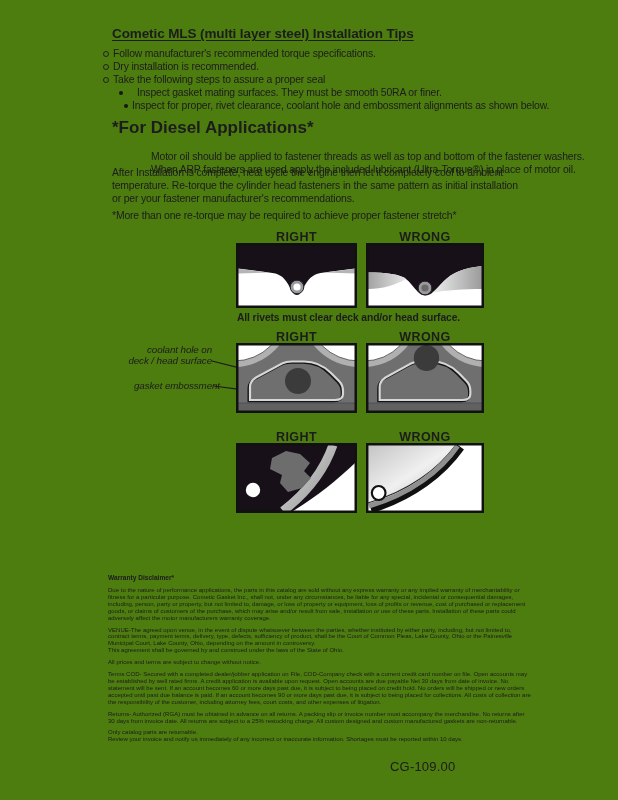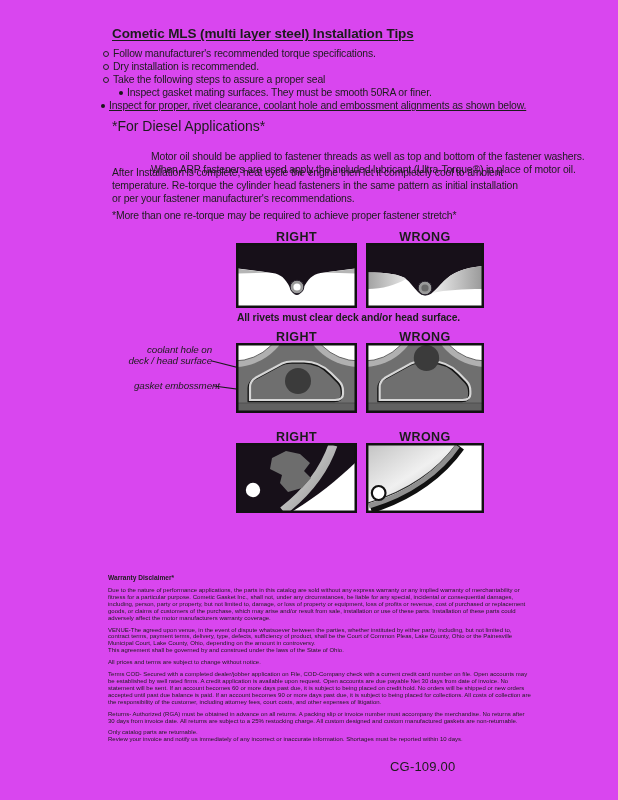--- a/index.html
+++ b/index.html
@@ -1,26 +1,26 @@
 <!DOCTYPE html>
 <html><head>
 <meta charset="utf-8">
 <style>
   html,body{margin:0;padding:0;background:#e9e9e9;}
   .page{
-    position:relative;width:618px;height:800px;background:#d946ef;
+    position:relative;width:618px;height:800px;background:#4d7c0f;
     font-family:"Liberation Sans",sans-serif;color:#1c1c1c;overflow:hidden;
     margin:0 auto;
   }
   .abs{position:absolute;}
   .title{
     font-size:13.5px;font-weight:bold;text-decoration:underline;
     text-underline-offset:2px;letter-spacing:-0.1px;white-space:nowrap;
   }
-  .h2{font-size:14px;font-weight:normal;white-space:nowrap;}
+  .h2{font-size:17px;font-weight:bold;white-space:nowrap;}
   .body-par{font-size:10.4px;line-height:13.2px;letter-spacing:-0.15px;white-space:pre-line;}
   .bullet-row{display:flex;align-items:flex-start;white-space:nowrap;font-size:10.4px;letter-spacing:-0.15px;}
   .ring{width:4px;height:4px;border:1px solid #222;border-radius:50%;margin:3px 4px 0 0;flex:0 0 auto;}
   .dot{width:4px;height:4px;background:#161616;border-radius:50%;margin:3.5px 4px 0 0;flex:0 0 auto;}
   .fig-label{font-size:12.5px;font-weight:600;letter-spacing:0.4px;text-align:center;white-space:nowrap;}
   .fig-caption{font-size:10.3px;font-weight:bold;letter-spacing:-0.1px;white-space:pre-line;line-height:11.5px;}
   .anno{font-size:9.8px;letter-spacing:-0.1px;text-align:right;white-space:nowrap;}
   .fineprint-head{font-size:6.6px;font-weight:bold;}
   .fineprint{font-size:6px;line-height:6.9px;letter-spacing:0.02px;}
   .fineprint p{margin:0 0 5px 0;white-space:pre-line;}
@@ -39,25 +39,25 @@
     <span>Follow manufacturer's recommended torque specifications.</span>
   </div>
   <div class="abs bullet-row" style="left:103px;top:61px;">
     <span class="ring"></span>
     <span>Dry installation is recommended.</span>
   </div>
   <div class="abs bullet-row" style="left:103px;top:74px;">
     <span class="ring"></span>
     <span>Take the following steps to assure a proper seal</span>
   </div>
-  <div class="abs bullet-row" style="left:119px;top:87px;">
+  <div class="abs bullet-row" style="left:119px;top:87px;gap:10px;">
     <span class="dot"></span>
     <span>Inspect gasket mating surfaces.  They must be smooth 50RA or finer.</span>
   </div>
-  <div class="abs bullet-row" style="left:101px;top:100px;text-decoration:underline;">
+  <div class="abs bullet-row" style="left:124px;top:100px;">
     <span class="dot"></span>
     <span>Inspect for proper, rivet clearance, coolant hole and embossment alignments as shown below.</span>
   </div>
 
   <div class="abs h2" style="left:112px;top:118px;">*For Diesel Applications*</div>
   <div class="abs body-par" style="left:112px;top:150px;width:470px;margin-left:39px;">Motor oil should be applied to fastener threads as well as top and bottom of the fastener washers.
 When ARP fasteners are used apply the included lubricant (Ultra-Torque®) in place of motor oil.</div>
   <div class="abs body-par" style="left:112px;top:209px;width:470px;">*More than one re-torque may be required to achieve proper fastener stretch*</div>
   <div class="abs body-par" style="left:112px;top:166px;width:470px;">After Installation is complete, heat cycle the engine then let it completely cool to ambient
 temperature. Re-torque the cylinder head fasteners in the same pattern as initial installation

